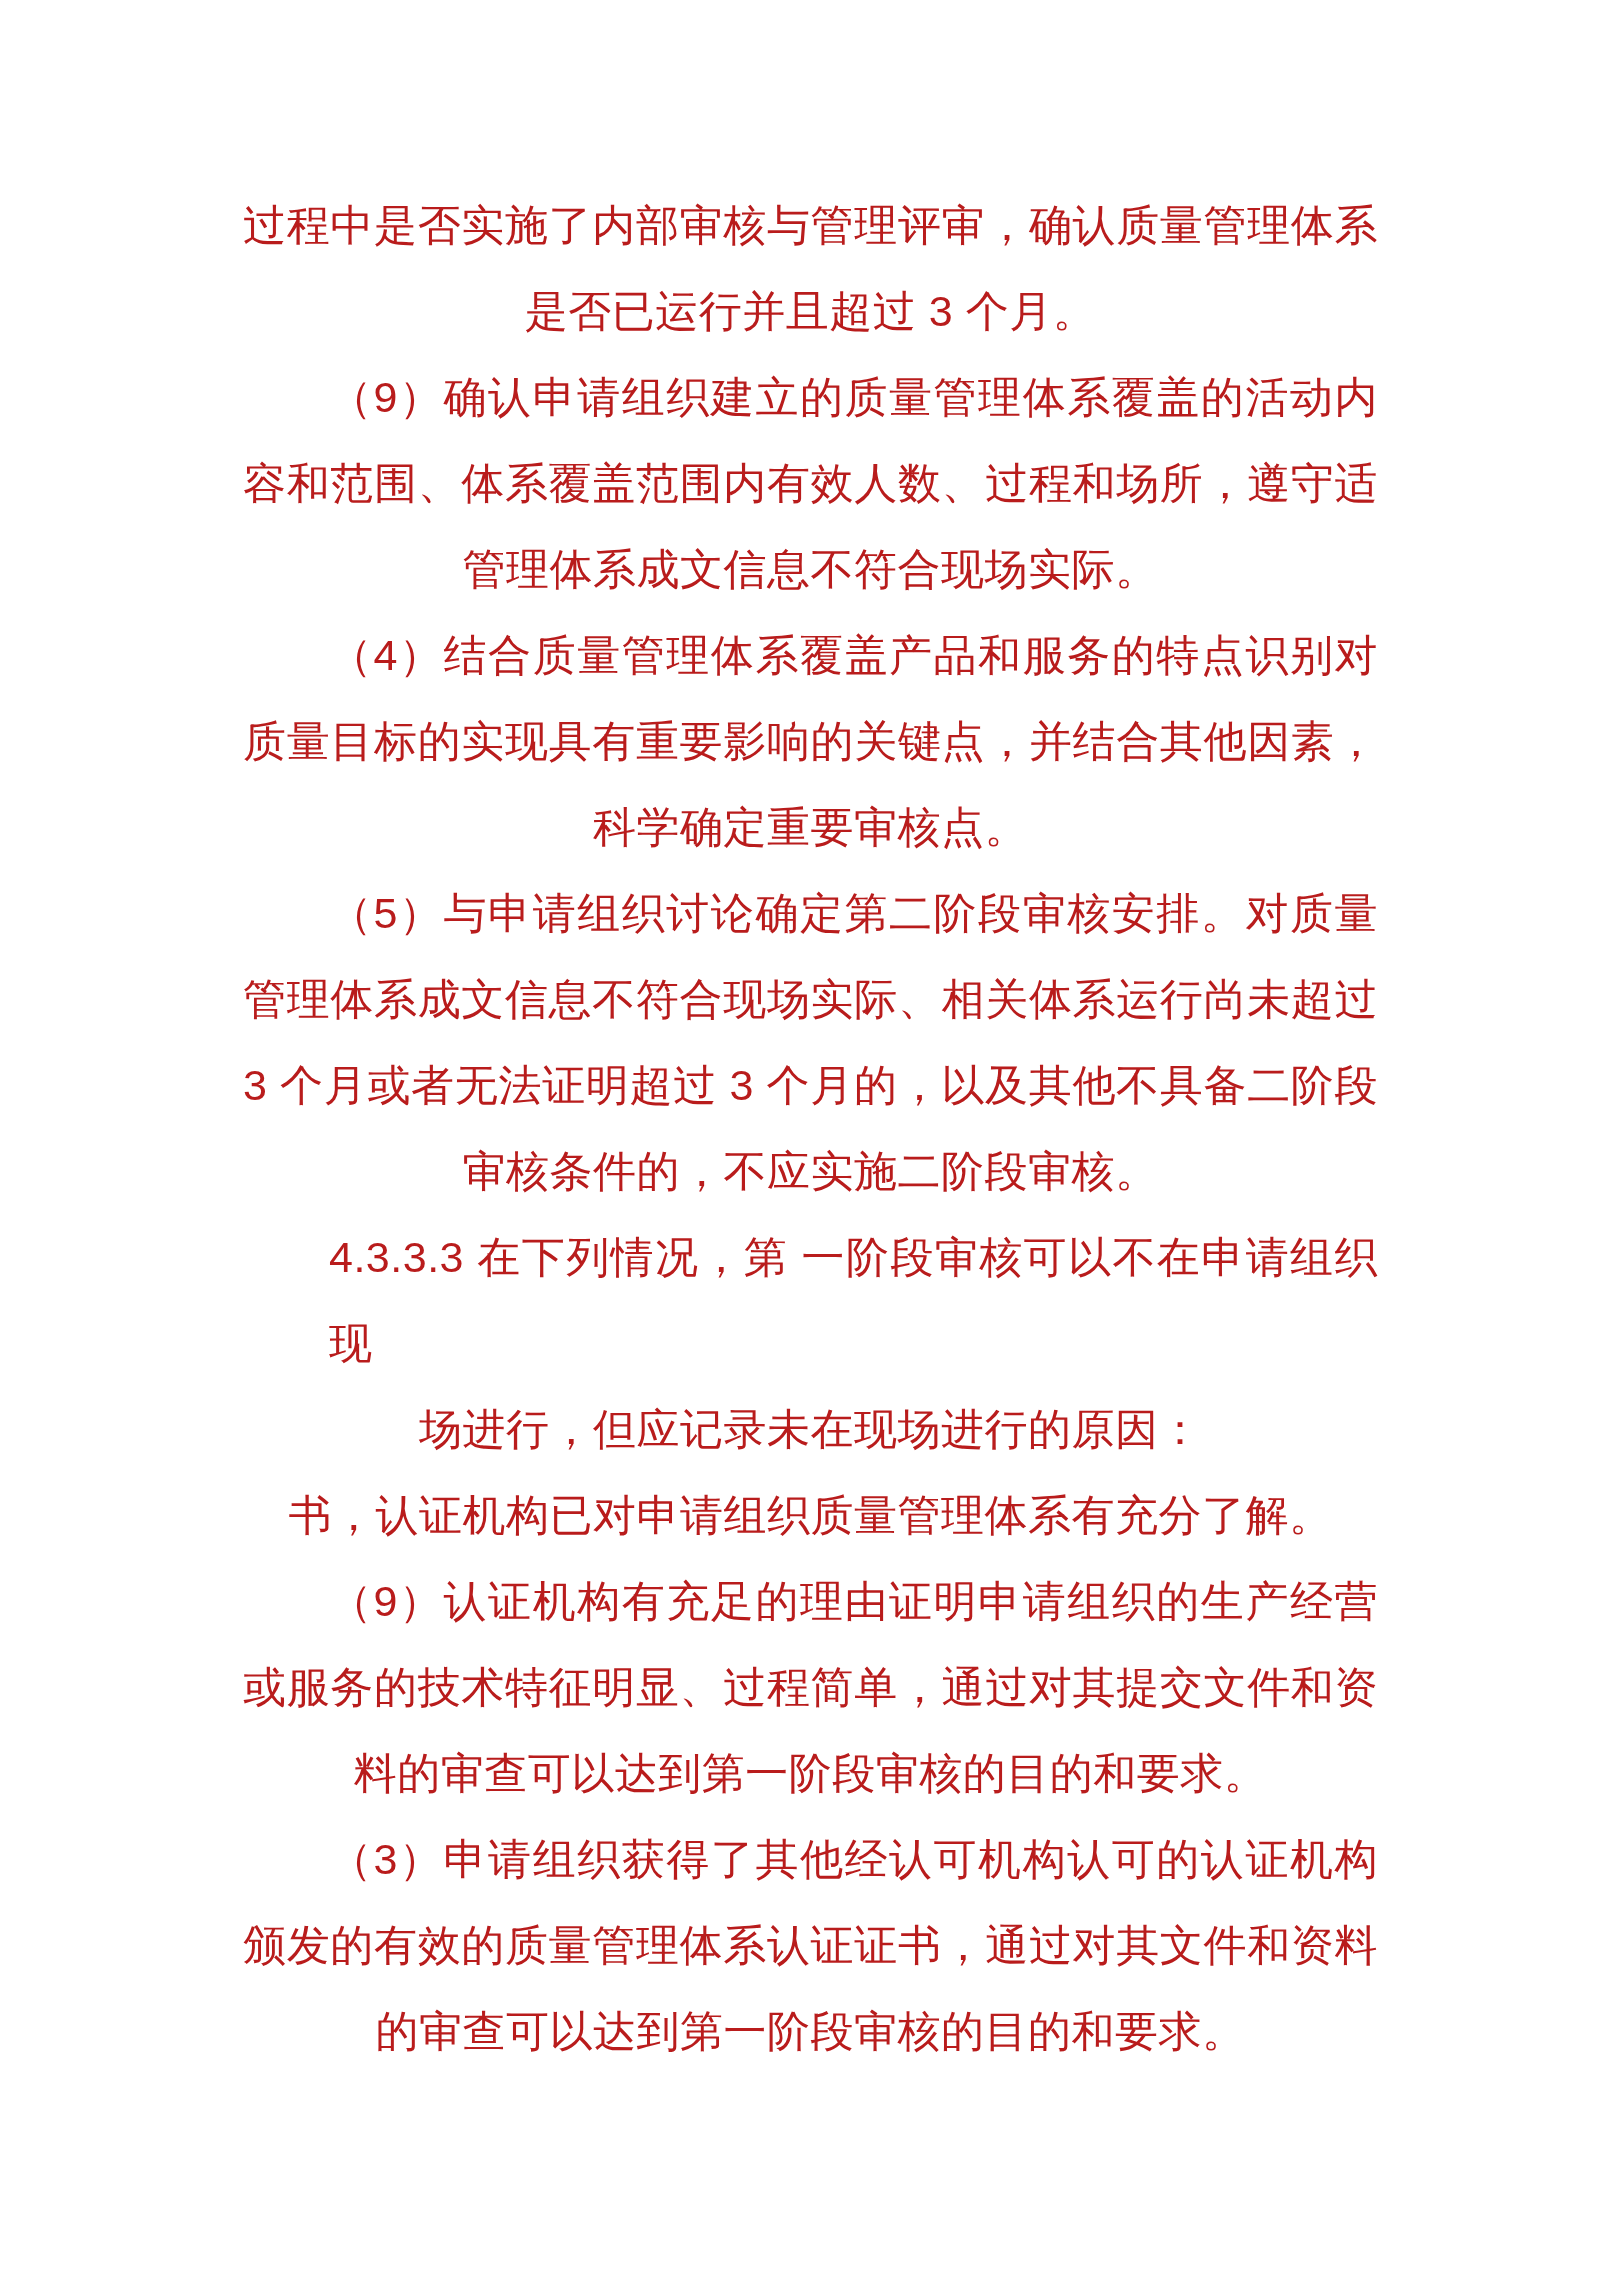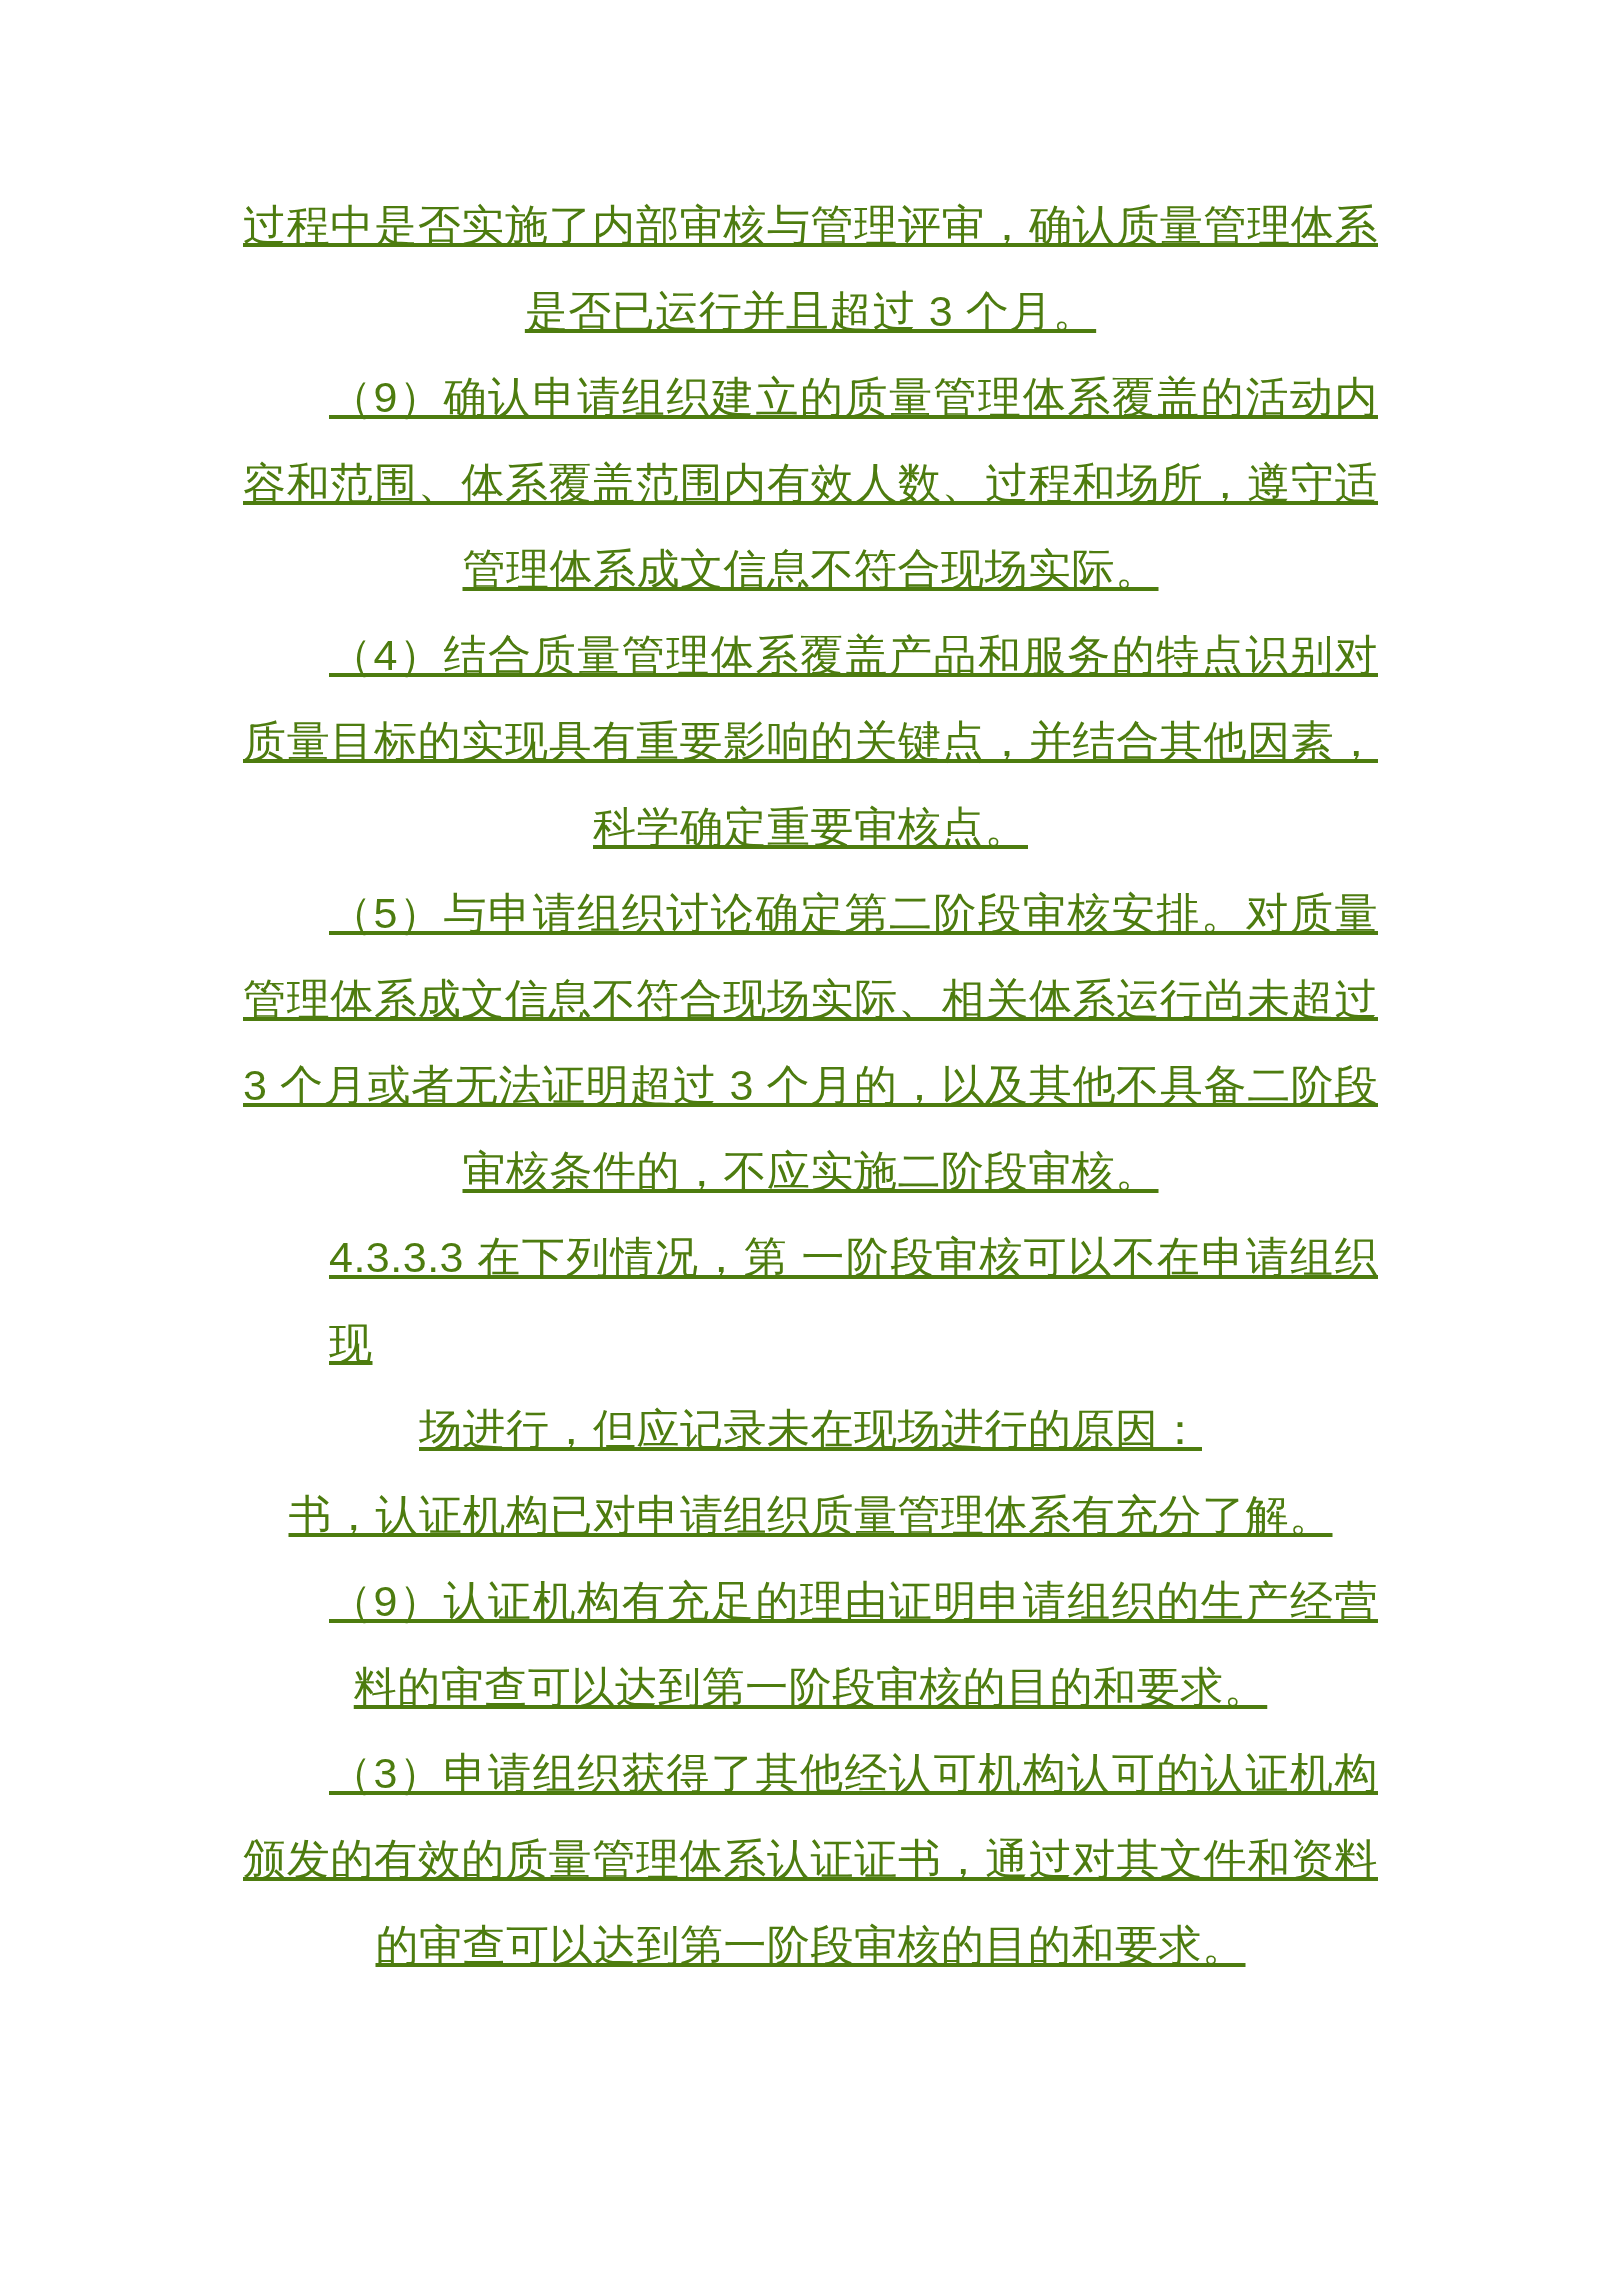--- a/index.html
+++ b/index.html
@@ -44,36 +44,37 @@
   .line.justify {
     text-align: justify;
     text-align-last: justify;
     text-justify: inter-character;
   }
 </style>
 </head>
 <body>
 
 <div class="page">
-  <div class="text-block" id="lines-container" style="color: #4d7c0f; text-decoration: underline;">
+  <div class="text-block" id="lines-container" style="color: #b91c1c;">
       <div class="line justify">过程中是否实施了内部审核与管理评审，确认质量管理体系</div>
       <div class="line">是否已运行并且超过 3 个月。</div>
       <div class="line indent justify">（9）确认申请组织建立的质量管理体系覆盖的活动内</div>
       <div class="line justify">容和范围、体系覆盖范围内有效人数、过程和场所，遵守适</div>
       <div class="line">管理体系成文信息不符合现场实际。</div>
       <div class="line indent justify">（4）结合质量管理体系覆盖产品和服务的特点识别对</div>
       <div class="line justify">质量目标的实现具有重要影响的关键点，并结合其他因素，</div>
       <div class="line">科学确定重要审核点。</div>
       <div class="line indent justify">（5）与申请组织讨论确定第二阶段审核安排。对质量</div>
       <div class="line justify">管理体系成文信息不符合现场实际、相关体系运行尚未超过</div>
       <div class="line justify">3 个月或者无法证明超过 3 个月的，以及其他不具备二阶段</div>
       <div class="line">审核条件的，不应实施二阶段审核。</div>
       <div class="line indent justify">4.3.3.3 在下列情况，第 一阶段审核可以不在申请组织现</div>
       <div class="line">场进行，但应记录未在现场进行的原因：</div>
       <div class="line">书，认证机构已对申请组织质量管理体系有充分了解。</div>
       <div class="line indent justify">（9）认证机构有充足的理由证明申请组织的生产经营</div>
+      <div class="line justify">或服务的技术特征明显、过程简单，通过对其提交文件和资</div>
       <div class="line">料的审查可以达到第一阶段审核的目的和要求。</div>
       <div class="line indent justify">（3）申请组织获得了其他经认可机构认可的认证机构</div>
       <div class="line justify">颁发的有效的质量管理体系认证证书，通过对其文件和资料</div>
       <div class="line">的审查可以达到第一阶段审核的目的和要求。</div>
     </div>
 </div>
 
 
 </body></html>

